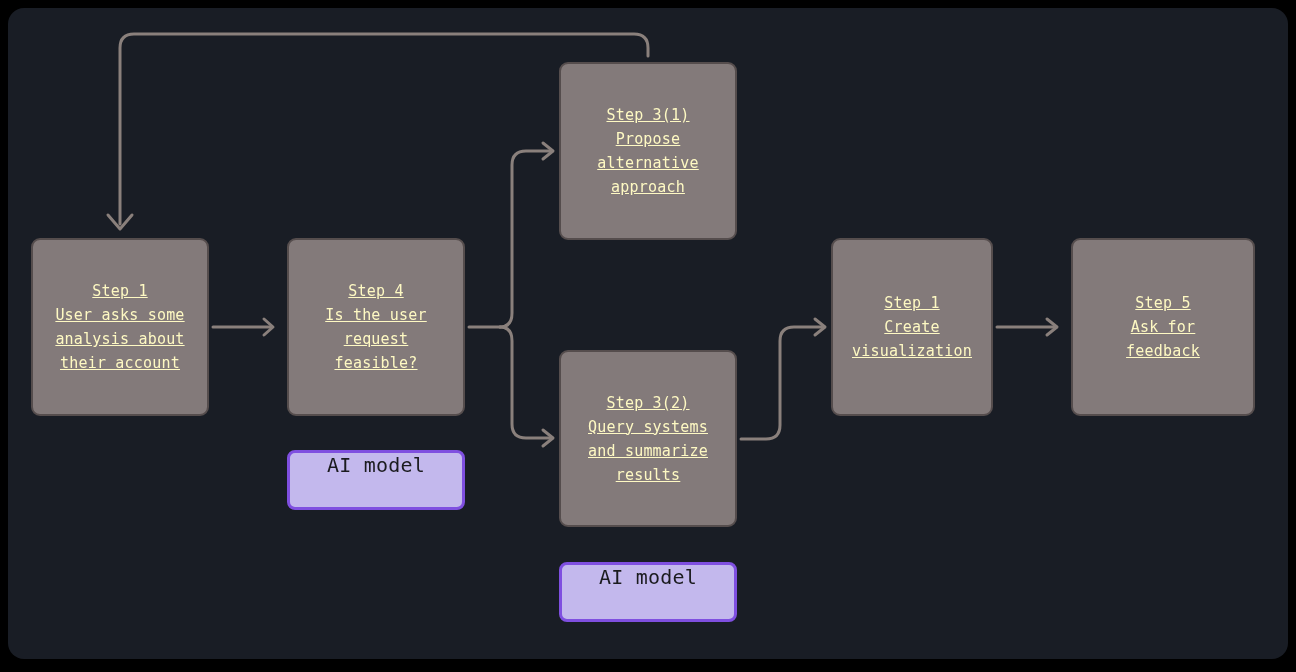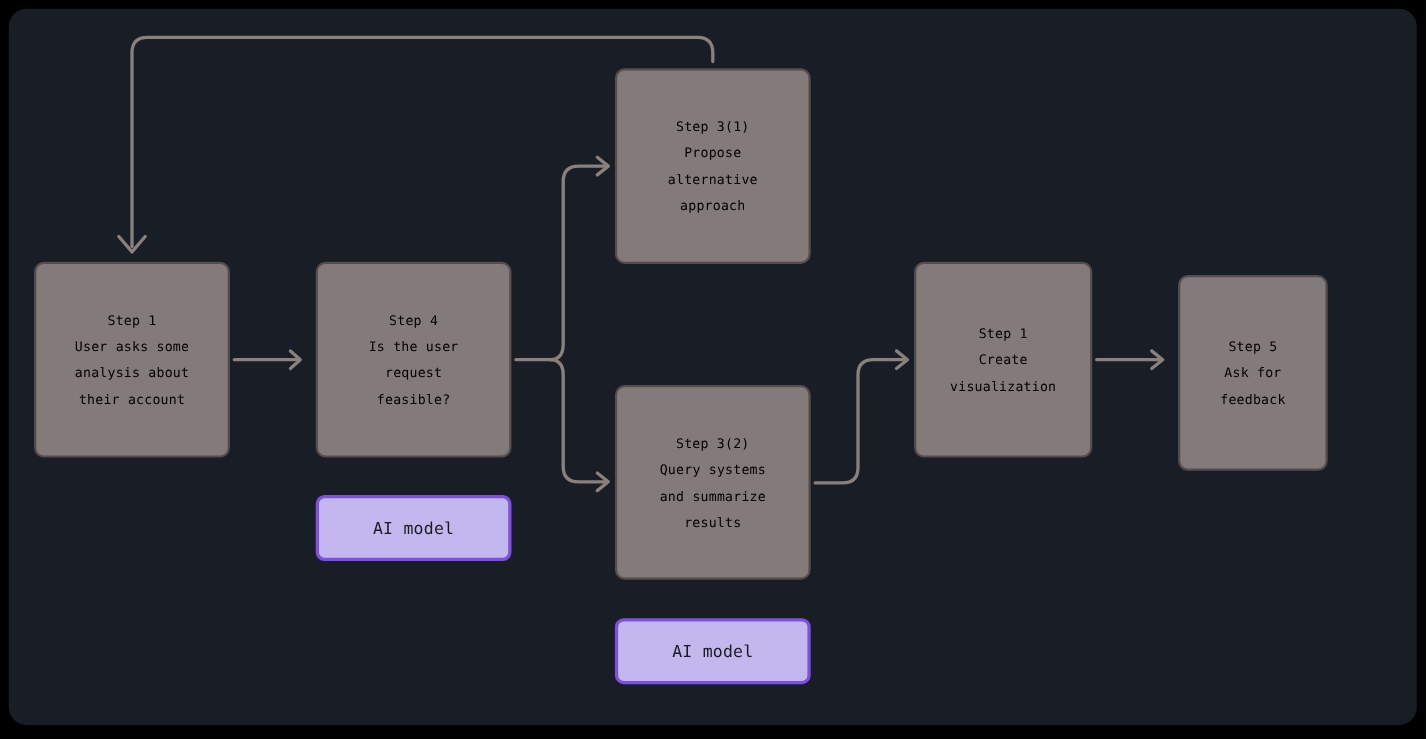--- a/index.html
+++ b/index.html
@@ -35,41 +35,41 @@
     width: 1296px;
     height: 672px;
     pointer-events: none;
   }
   .node {
     position: absolute;
     box-sizing: border-box;
     background: #837a7a;
     border: 2px solid #554d4d;
     border-radius: 9px;
-    color: #000000;
-    font-size: 12px;
+    color: #fef9c3;
+    font-size: 15px;
     line-height: 24px;
     letter-spacing: 0.2px;
     text-align: center;
     display: flex;
     align-items: center;
     justify-content: center;
     white-space: pre-line;
+    text-decoration: underline;
   }
   .badge {
     position: absolute;
     box-sizing: border-box;
     background: #c3b8ed;
     border: 3px solid #7f4fe0;
     border-radius: 8px;
     color: #1b1b1f;
-    font-size: 15px;
+    font-size: 20px;
     letter-spacing: 0.2px;
     display: flex;
-    align-items: center;
     justify-content: center;
   }
   .node-label, .badge-label {
     display: block;
   }
 </style>
 </head>
 <body>
 
 <div id="canvas">
@@ -141,21 +141,21 @@
 and summarize
 results</span>
   </div>
 
   <div class="node" style="left:831px; top:238px; width:162px; height:178px;">
     <span class="node-label">Step 1
 Create
 visualization</span>
   </div>
 
-  <div class="node" style="left:1071px; top:238px; width:136px; height:178px;margin-top:12px;">
+  <div class="node" style="left:1071px; top:238px; width:184px; height:178px;">
     <span class="node-label">Step 5
 Ask for
 feedback</span>
   </div>
 
   <div class="badge" style="left:287px; top:450px; width:178px; height:60px;">
     <span class="badge-label">AI model</span>
   </div>
 
   <div class="badge" style="left:559px; top:562px; width:178px; height:60px;">

